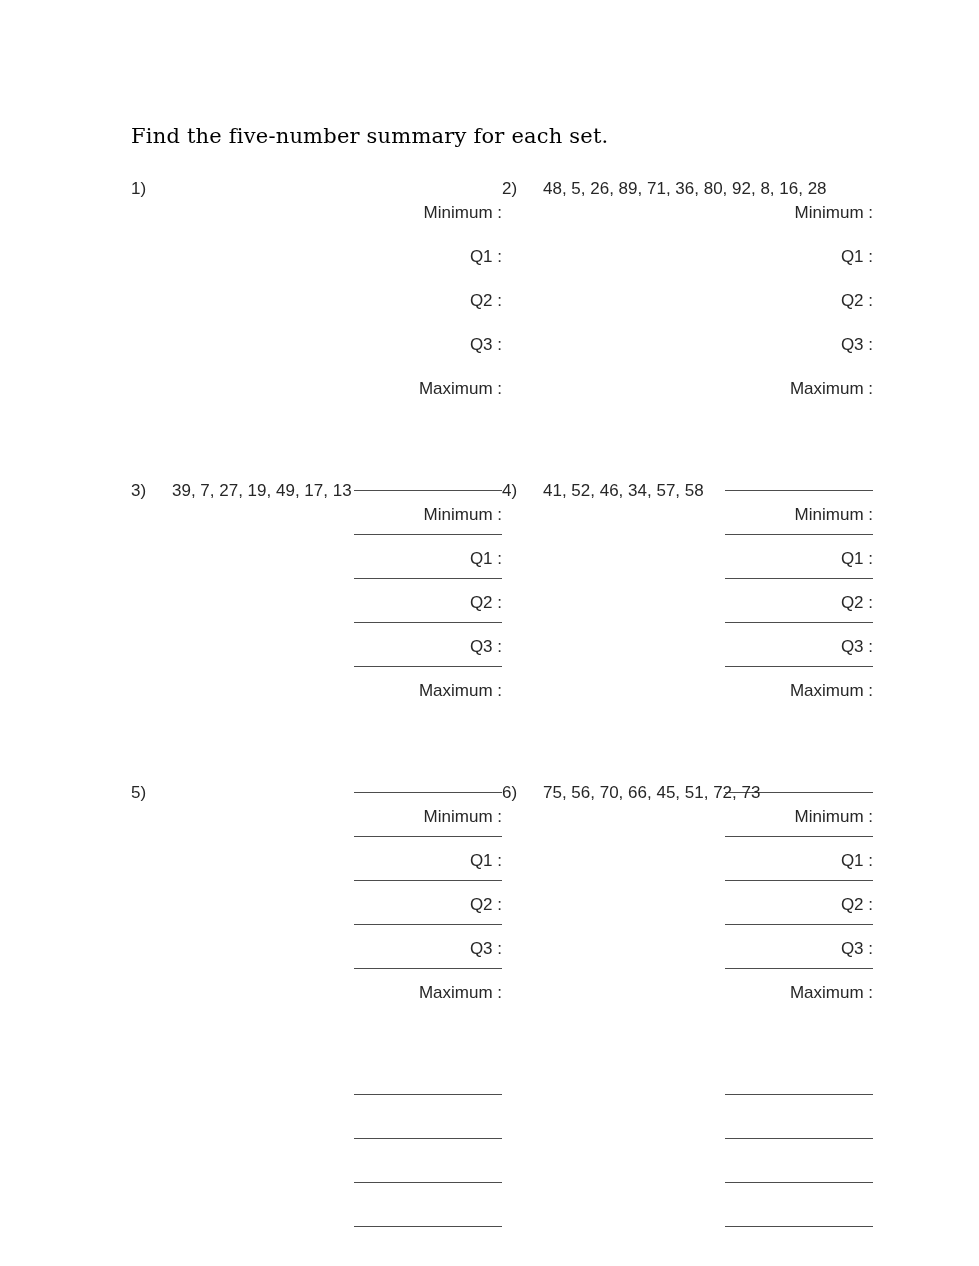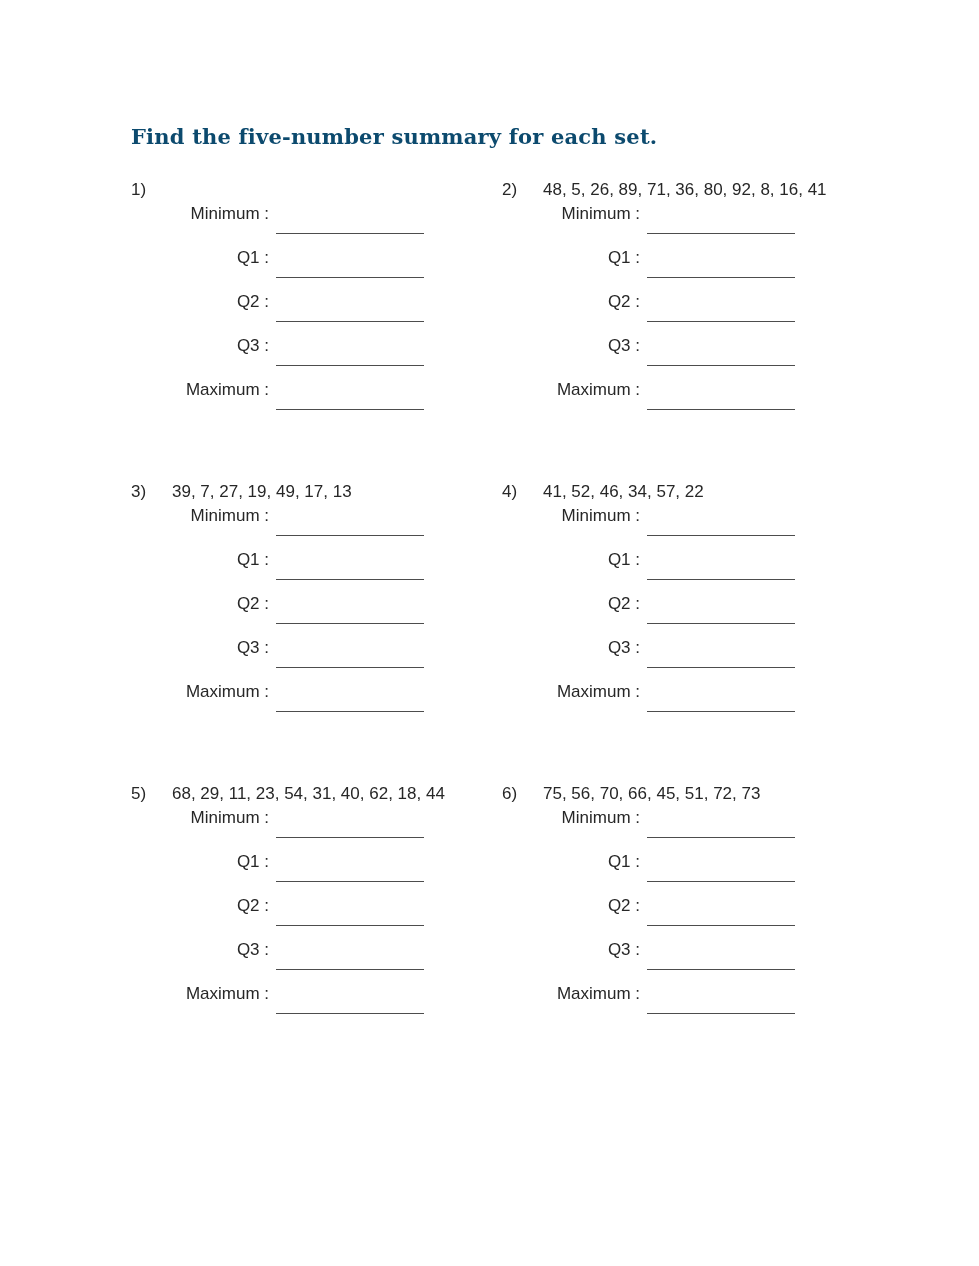--- a/index.html
+++ b/index.html
@@ -13,23 +13,23 @@
     font-family: "Liberation Sans", sans-serif;
     color: #2b2b2b;
     position: relative;
     overflow: hidden;
   }
   .sheet {
     padding: 124px 0 0 131px;
   }
   .title {
     font-family: "DejaVu Serif", serif;
-    font-weight: bold;
+    font-weight: normal;
     font-size: 21px;
-    color: #0c4a6e;
+    color: #000000;
     letter-spacing: 0.2px;
     margin: 0 0 30px 0;
   }
   .row {
     display: flex;
     margin-bottom: 58px;
   }
   .problem {
     flex: 0 0 371px;
     width: 371px;
@@ -44,22 +44,23 @@
   }
   .pnum {
     flex: 0 0 41px;
     width: 41px;
   }
   .pset {
     flex: 0 0 auto;
   }
   .field {
     display: flex;
-    align-items: flex-start;
+    align-items: flex-end;
     height: 44px;
+    flex-direction: column;
   }
   .flabel {
     flex: 0 0 138px;
     width: 138px;
     text-align: right;
     font-size: 17px;
     line-height: 21px;
     color: #272727;
     padding-bottom: 2px;
     white-space: nowrap;
@@ -103,21 +104,21 @@
       </div>
       <div class="field">
         <span class="flabel">Maximum :</span>
         <span class="blank"></span>
       </div>
     </section>
 
     <section class="problem">
       <div class="set-line">
         <span class="pnum">2)</span>
-        <span class="pset">48, 5, 26, 89, 71, 36, 80, 92, 8, 16, 41</span>
+        <span class="pset">48, 5, 26, 89, 71, 36, 80, 92, 8, 16, 28</span>
       </div>
       <div class="field">
         <span class="flabel">Minimum :</span>
         <span class="blank"></span>
       </div>
       <div class="field">
         <span class="flabel">Q1 :</span>
         <span class="blank"></span>
       </div>
       <div class="field">
@@ -161,21 +162,21 @@
       </div>
       <div class="field">
         <span class="flabel">Maximum :</span>
         <span class="blank"></span>
       </div>
     </section>
 
     <section class="problem">
       <div class="set-line">
         <span class="pnum">4)</span>
-        <span class="pset">41, 52, 46, 34, 57, 22</span>
+        <span class="pset">41, 52, 46, 34, 57, 58</span>
       </div>
       <div class="field">
         <span class="flabel">Minimum :</span>
         <span class="blank"></span>
       </div>
       <div class="field">
         <span class="flabel">Q1 :</span>
         <span class="blank"></span>
       </div>
       <div class="field">
@@ -192,21 +193,20 @@
       </div>
     </section>
 
   </div>
 
   <div class="row">
 
     <section class="problem">
       <div class="set-line">
         <span class="pnum">5)</span>
-        <span class="pset">68, 29, 11, 23, 54, 31, 40, 62, 18, 44</span>
       </div>
       <div class="field">
         <span class="flabel">Minimum :</span>
         <span class="blank"></span>
       </div>
       <div class="field">
         <span class="flabel">Q1 :</span>
         <span class="blank"></span>
       </div>
       <div class="field">

